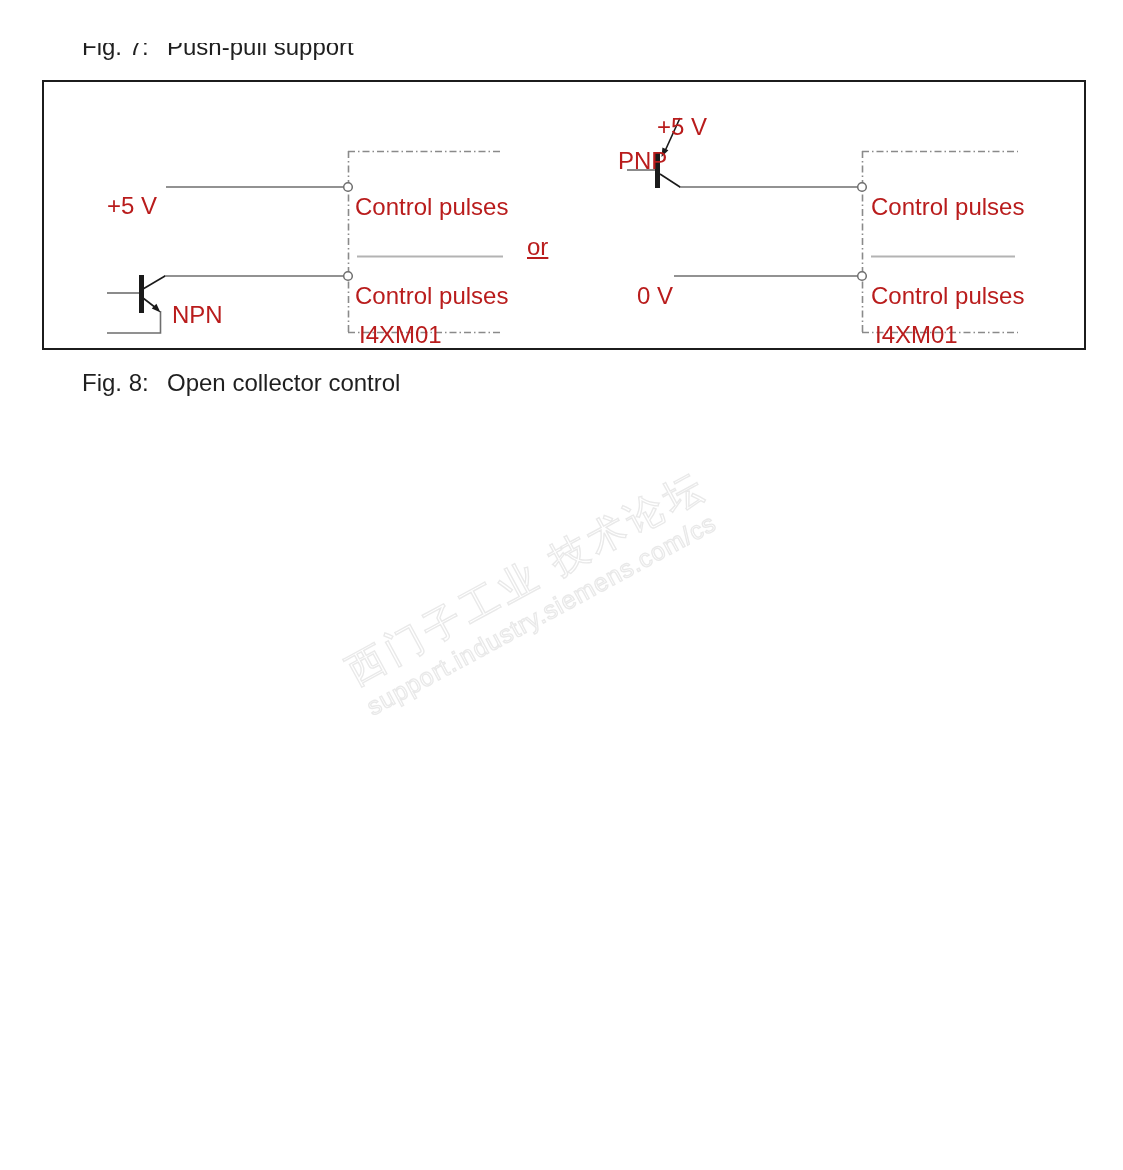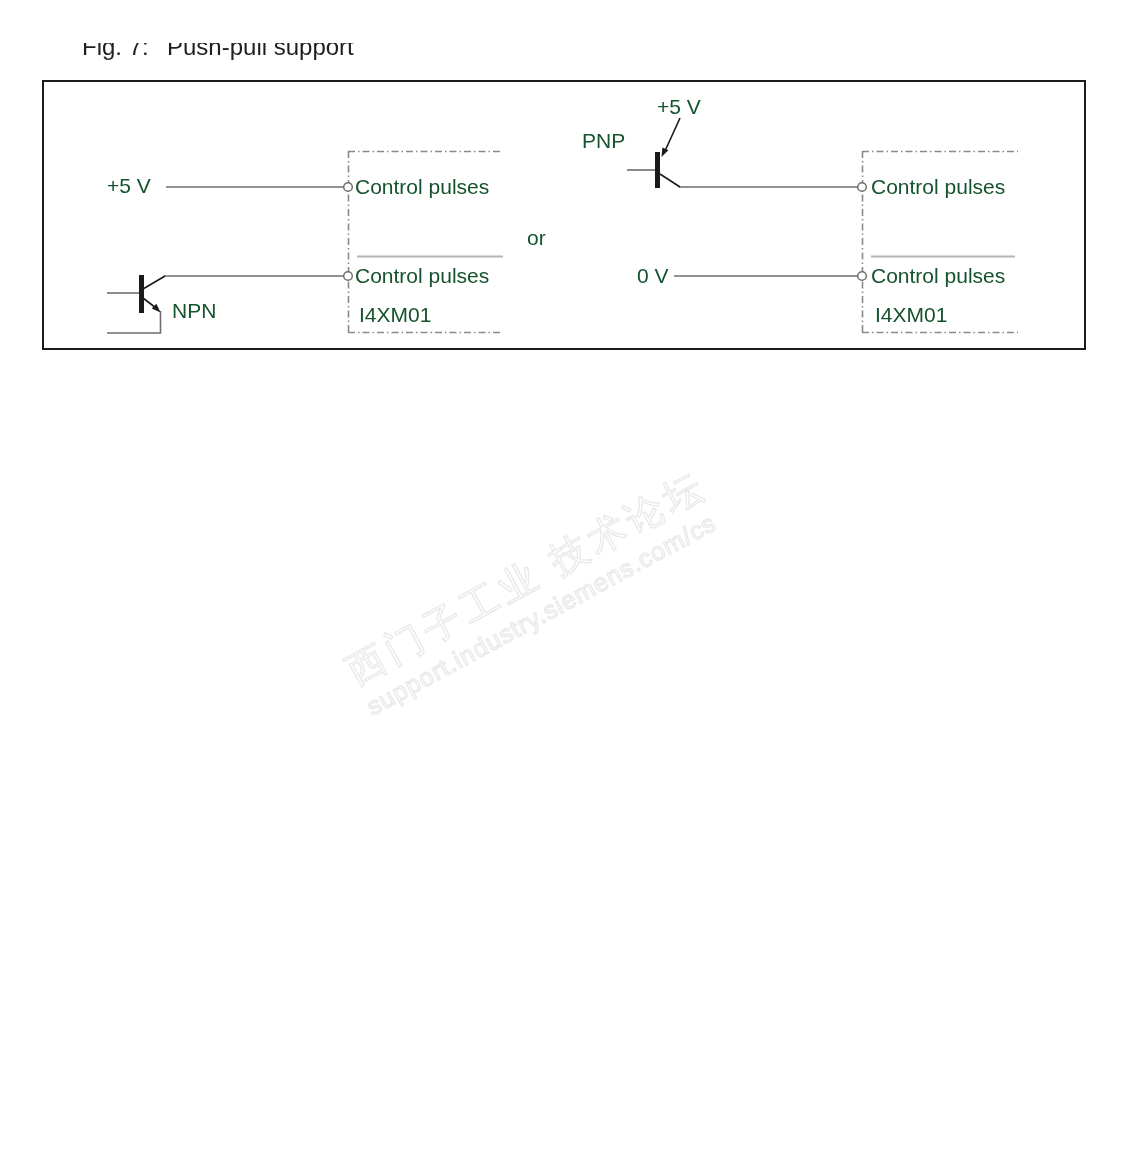--- a/index.html
+++ b/index.html
@@ -5,22 +5,22 @@
   html,body{margin:0;padding:0;background:#ffffff;}
   #page{
     position:relative;
     width:1123px;height:1170px;
     background:#ffffff;
     overflow:hidden;
     font-family:"Liberation Sans","DejaVu Sans",sans-serif;
   }
   .lbl{
     position:absolute;
-    font-size:21px;line-height:21px;
-    color:#14532d;white-space:nowrap;
+    font-size:24px;line-height:21px;
+    color:#b91c1c;white-space:nowrap;margin-top:20px;
   }
   .caption{
     position:absolute;left:82px;width:560px;height:30px;
     font-size:24px;line-height:24px;color:#1f1f1f;white-space:nowrap;
   }
   .caption .cap-label{position:absolute;left:0;}
   .caption .cap-title{position:absolute;left:85px;}
   #fig7-clip{
     position:absolute;left:82px;top:43px;width:560px;height:19px;
     overflow:hidden;
@@ -110,30 +110,34 @@
       <circle cx="348" cy="276" r="4.3"></circle>
       <circle cx="862" cy="187" r="4.3"></circle>
       <circle cx="862" cy="276" r="4.3"></circle>
     </g>
   </svg>
 
   <div class="lbl" style="left:107px;top:175px;">+5 V</div>
   <div class="lbl" style="left:355px;top:176px;">Control pulses</div>
   <div class="lbl" style="left:355px;top:265px;">Control pulses</div>
   <div class="lbl" style="left:359px;top:304px;">I4XM01</div>
-  <div class="lbl" style="left:172px;top:300px;">NPN</div>
+  <div class="lbl" style="left:172px;top:284px;">NPN</div>
 
-  <div class="lbl" style="left:527px;top:227px;">or</div>
+  <div class="lbl" style="left:527px;top:216px;text-decoration:underline;">or</div>
 
   <div class="lbl" style="left:657px;top:96px;">+5 V</div>
-  <div class="lbl" style="left:582px;top:130px;">PNP</div>
+  <div class="lbl" style="left:618px;top:130px;">PNP</div>
   <div class="lbl" style="left:637px;top:265px;text-align:right;">0 V</div>
   <div class="lbl" style="left:871px;top:176px;">Control pulses</div>
   <div class="lbl" style="left:871px;top:265px;">Control pulses</div>
   <div class="lbl" style="left:875px;top:304px;">I4XM01</div>
 
+  <div class="caption" style="top:371px;">
+    <span class="cap-label">Fig. 8:</span>
+    <span class="cap-title">Open collector control</span>
+  </div>
 
   <div id="watermark">
     <div class="wm-line1">西门子工业 技术论坛</div>
     <div class="wm-line2">support.industry.siemens.com/cs</div>
   </div>
 
 </div>
 
 </body></html>

